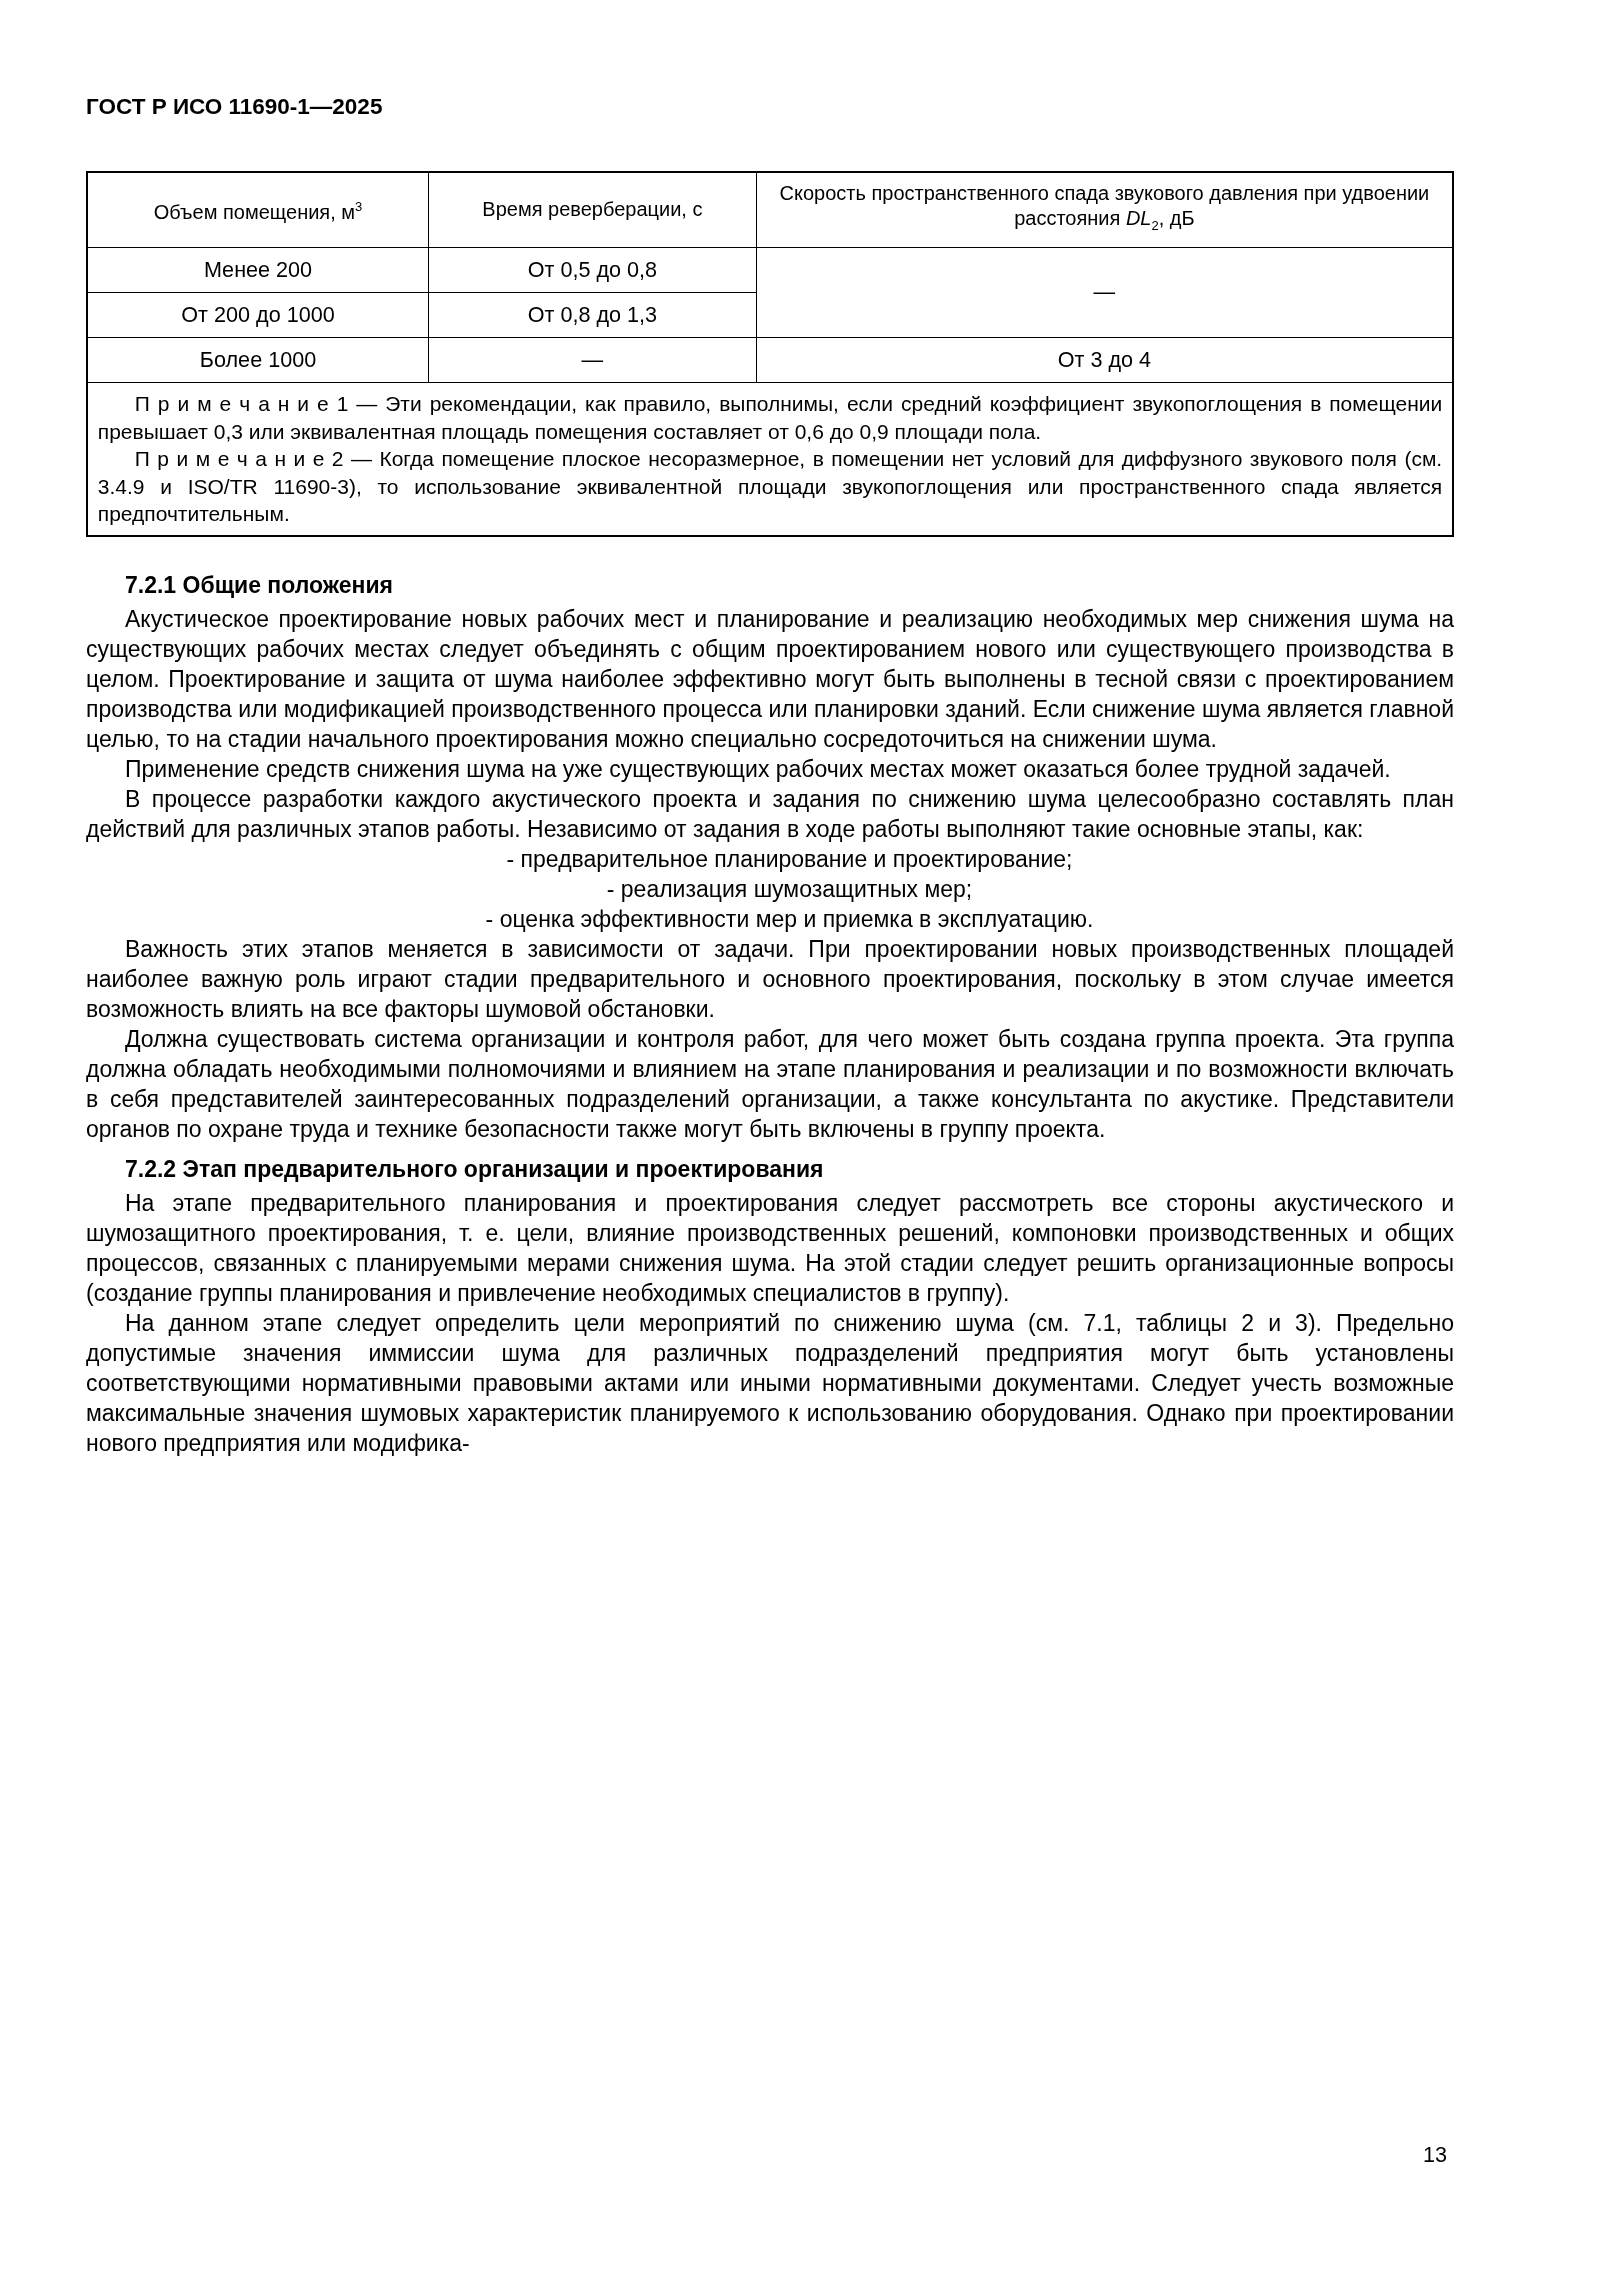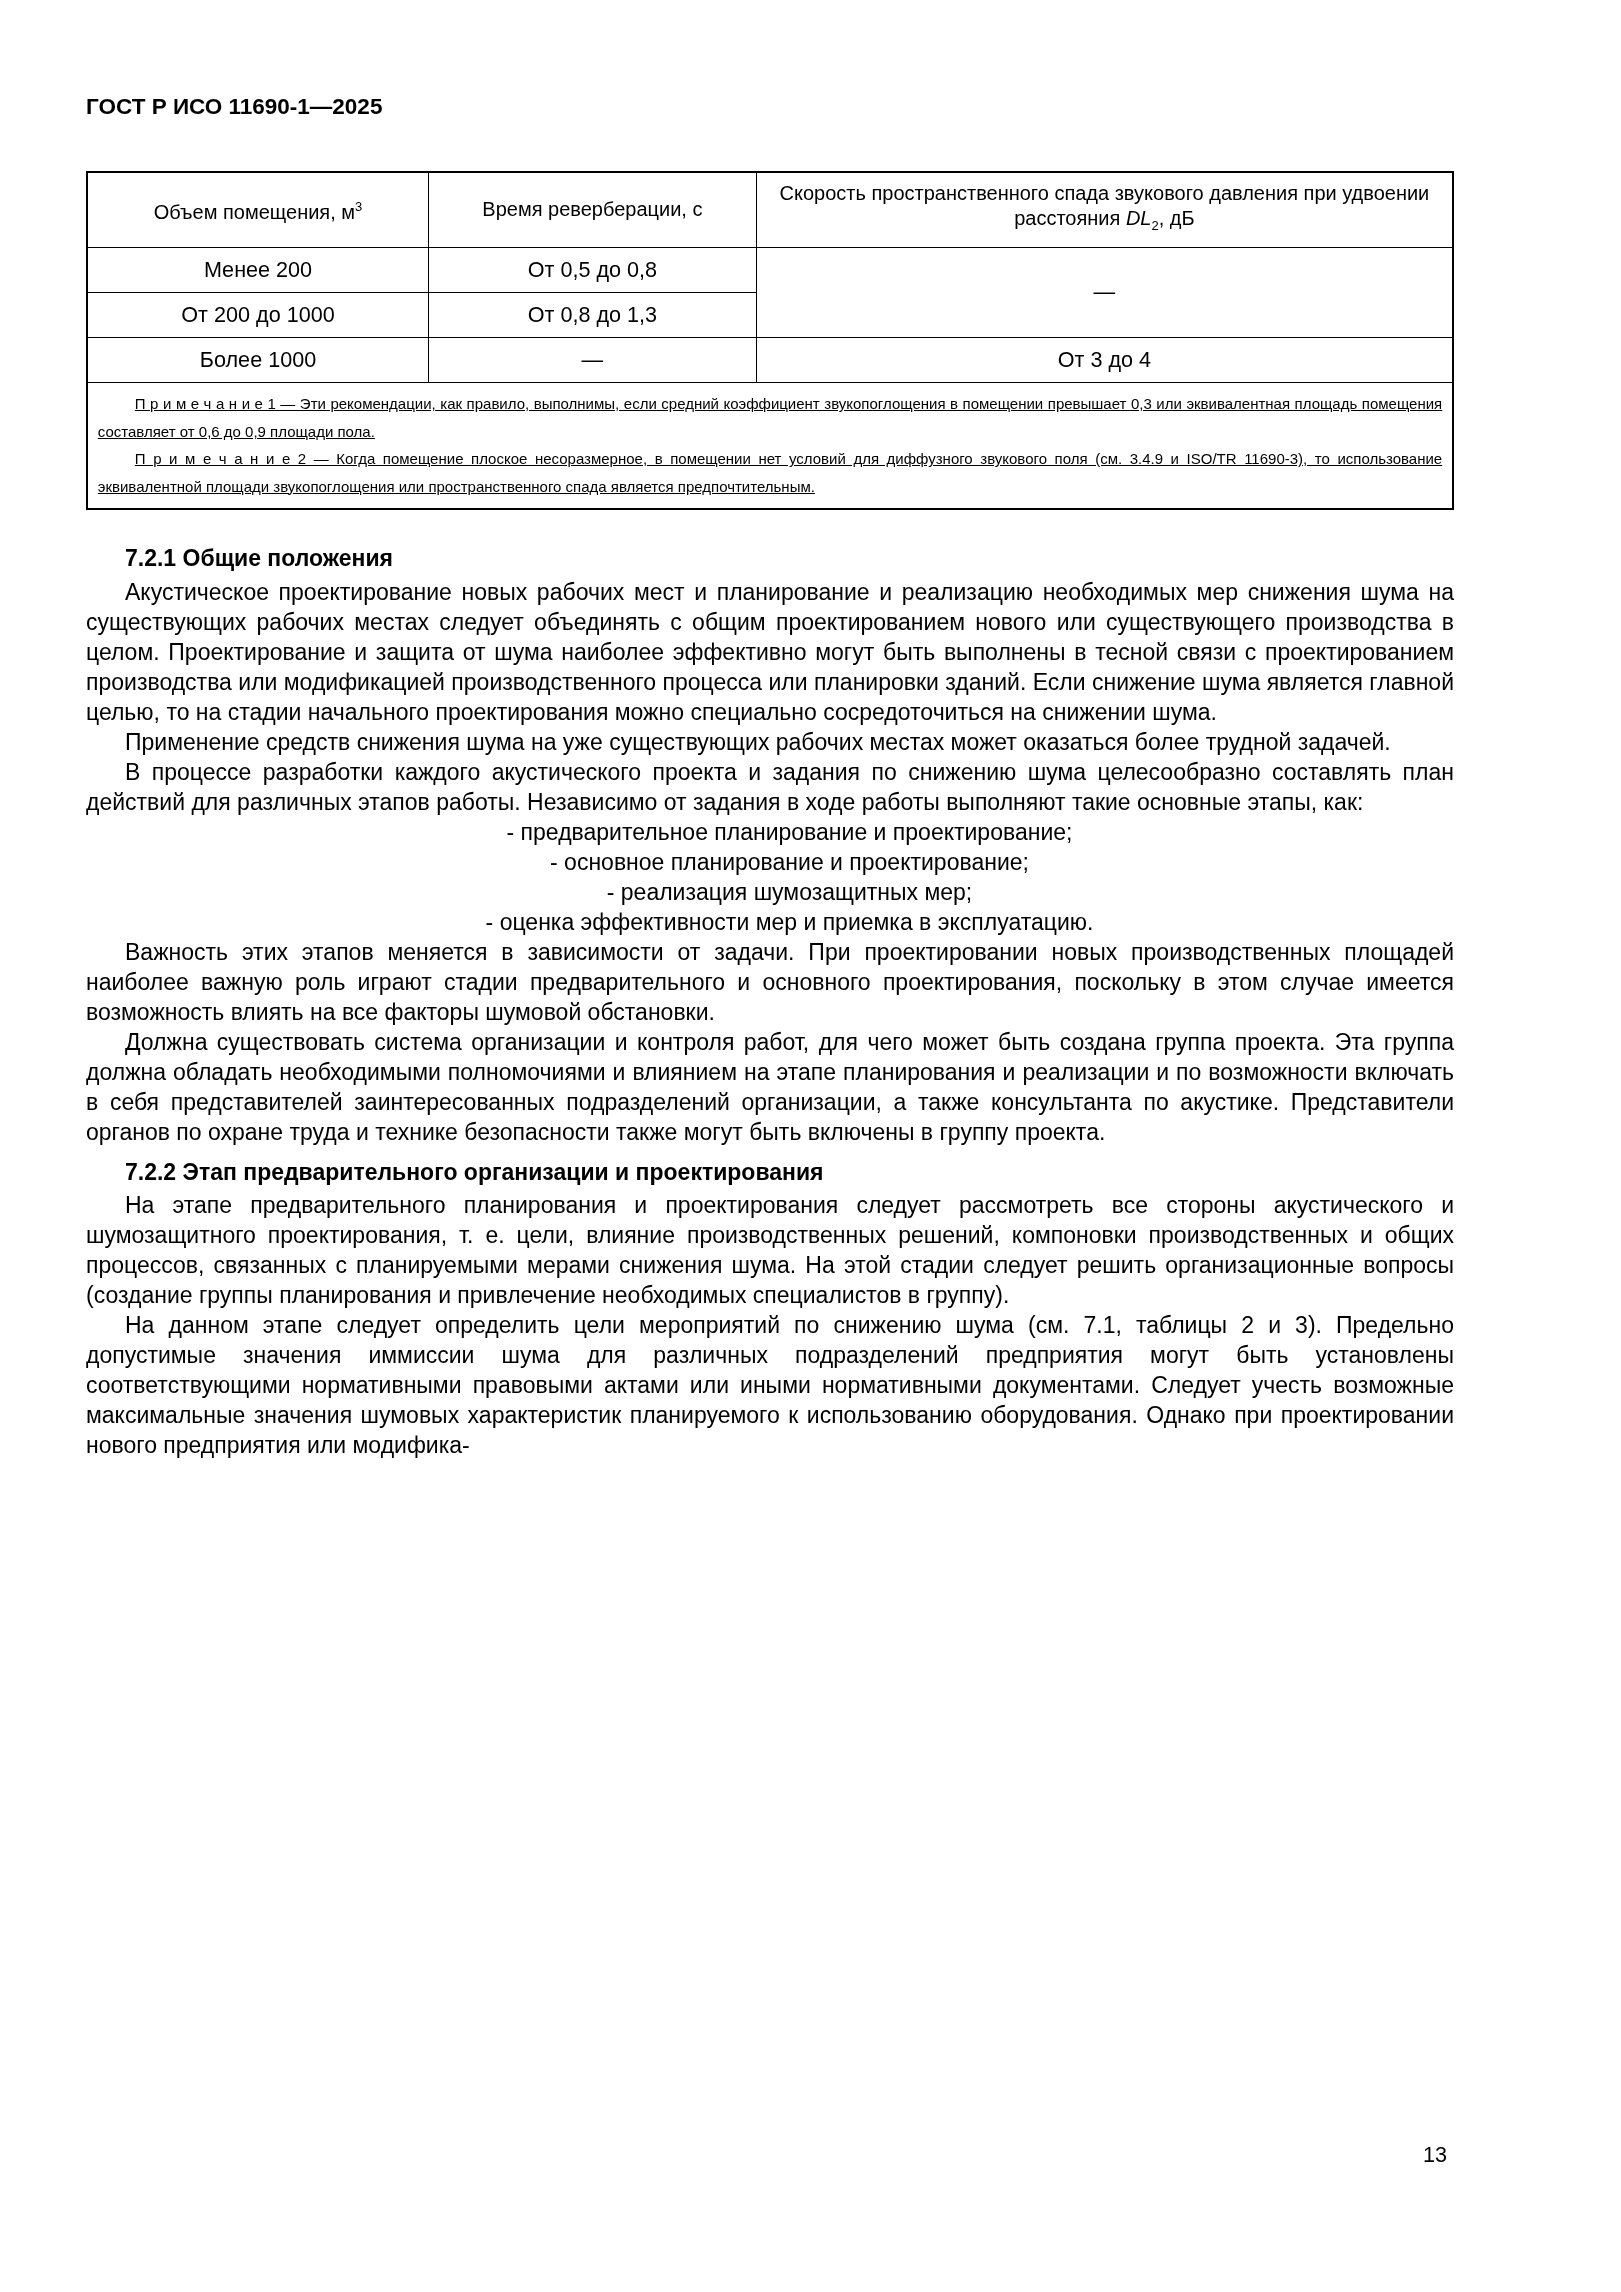--- a/index.html
+++ b/index.html
@@ -44,23 +44,22 @@
   table.gost-table tr.data td {
     height: 45px;
     font-size: 21.6px;
   }
   .col1 { width: 25%; margin-left: 48px; }
   .col2 { width: 24%; }
   .col3 { width: 51%; }
   td.notes-cell {
     text-align: justify;
     padding: 9.8px 13.7px 11.8px 13.7px;
-    font-size: 15px;
+    font-size: 21px;
     line-height: 27.4px;
-    text-decoration: underline;
   }
   .note-par { text-indent: 37px; text-align: justify; }
   sup { font-size: 0.65em; vertical-align: super; }
   sub { font-size: 0.65em; vertical-align: sub; }
   .it { font-style: italic; }
   .content {
     margin-top: 33px;
     font-size: 23px;
     line-height: 30px;
   }
@@ -129,21 +128,20 @@
       </tr>
     </tbody>
   </table>
 
   <div class="content">
     <h3>7.2.1 Общие положения</h3>
     <p class="par">Акустическое проектирование новых рабочих мест и планирование и реализацию необходимых мер снижения шума на существующих рабочих местах следует объединять с общим проектированием нового или существующего производства в целом. Проектирование и защита от шума наиболее эффективно могут быть выполнены в тесной связи с проектированием производства или модификацией производственного процесса или планировки зданий. Если снижение шума является главной целью, то на стадии начального проектирования можно специально сосредоточиться на снижении шума.</p>
     <p class="par">Применение средств снижения шума на уже существующих рабочих местах может оказаться более трудной задачей.</p>
     <p class="par">В процессе разработки каждого акустического проекта и задания по снижению шума целесообразно составлять план действий для различных этапов работы. Независимо от задания в ходе работы выполняют такие основные этапы, как:</p>
     <p class="li">- предварительное планирование и проектирование;</p>
-    <p class="li">- основное планирование и проектирование;</p>
     <p class="li">- реализация шумозащитных мер;</p>
     <p class="li">- оценка эффективности мер и приемка в эксплуатацию.</p>
     <p class="par">Важность этих этапов меняется в зависимости от задачи. При проектировании новых производственных площадей наиболее важную роль играют стадии предварительного и основного проектирования, поскольку в этом случае имеется возможность влиять на все факторы шумовой обстановки.</p>
     <p class="par">Должна существовать система организации и контроля работ, для чего может быть создана группа проекта. Эта группа должна обладать необходимыми полномочиями и влиянием на этапе планирования и реализации и по возможности включать в себя представителей заинтересованных подразделений организации, а также консультанта по акустике. Представители органов по охране труда и технике безопасности также могут быть включены в группу проекта.</p>
     <h3>7.2.2 Этап предварительного организации и проектирования</h3>
     <p class="par">На этапе предварительного планирования и проектирования следует рассмотреть все стороны акустического и шумозащитного проектирования, т. е. цели, влияние производственных решений, компоновки производственных и общих процессов, связанных с планируемыми мерами снижения шума. На этой стадии следует решить организационные вопросы (создание группы планирования и привлечение необходимых специалистов в группу).</p>
     <p class="par">На данном этапе следует определить цели мероприятий по снижению шума (см. 7.1, таблицы 2 и 3). Предельно допустимые значения иммиссии шума для различных подразделений предприятия могут быть установлены соответствующими нормативными правовыми актами или иными нормативными документами. Следует учесть возможные максимальные значения шумовых характеристик планируемого к использованию оборудования. Однако при проектировании нового предприятия или модифика-</p>
   </div>
 
 </div>

